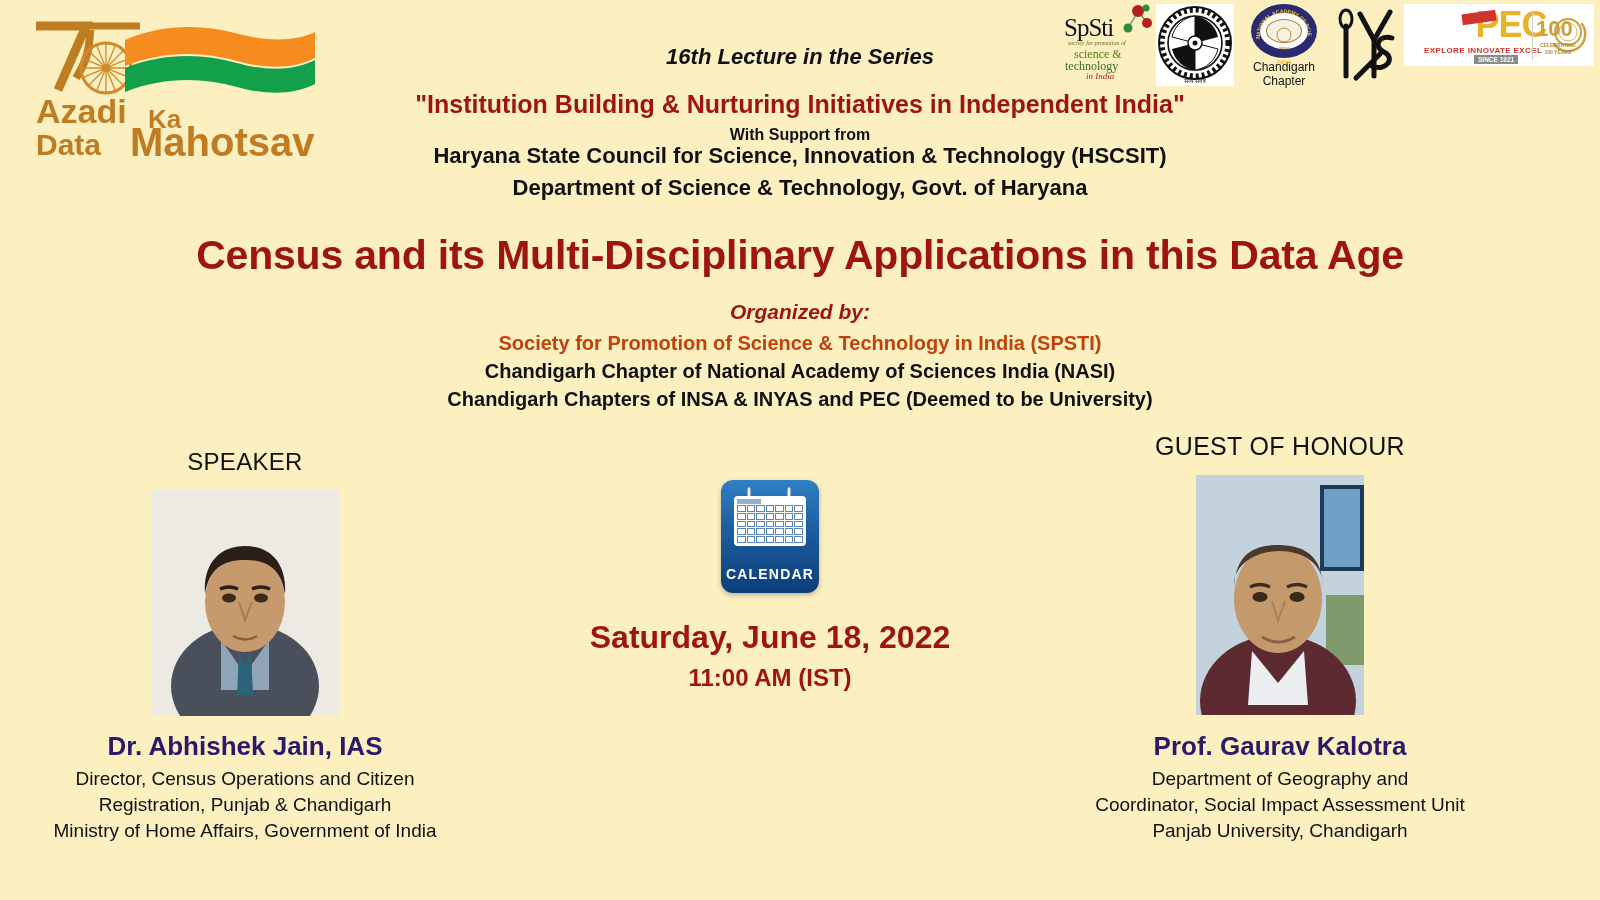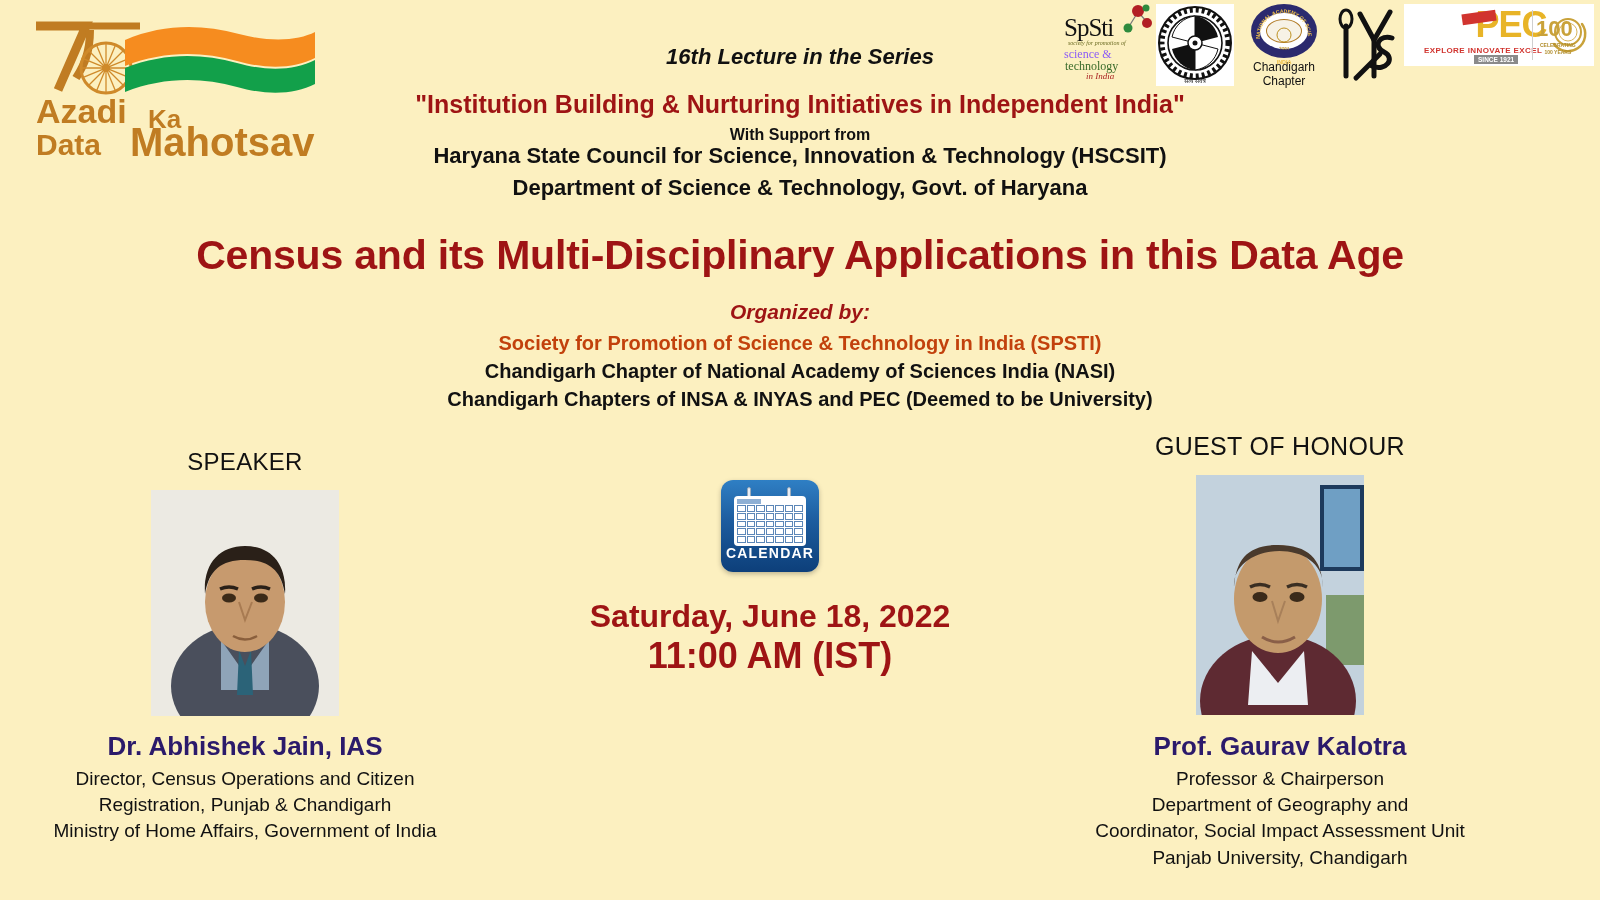--- a/index.html
+++ b/index.html
@@ -21,21 +21,21 @@
   .az-amrit { left:18px; top:120px; font-size:30px; }
   .az-mahotsav { left:112px; top:112px; font-size:40px; }
 
   
   #logo-strip { position:absolute; right:6px; top:4px; height:84px; display:flex; align-items:flex-start; gap:4px; }
   .logo-box { display:flex; flex-direction:column; align-items:center; }
 
   .spsti { width:92px; height:78px; position:relative; }
   .spsti .word { position:absolute; left:4px; top:10px; font-family:"Liberation Serif", serif; font-size:25px; color:#111; font-weight:400; letter-spacing:-1px;}
   .spsti .sub1 { position:absolute; left:8px; top:36px; font-family:"Liberation Serif", serif; font-size:6px; color:#6b6b22; font-style:italic; }
-  .spsti .sub2 { position:absolute; left:4px; top:43px; font-family:"Liberation Serif", serif; font-size:12px; color:#8b5cf6; }
+  .spsti .sub2 { position:absolute; left:14px; top:43px; font-family:"Liberation Serif", serif; font-size:12px; color:#4d7c0f; }
   .spsti .sub3 { position:absolute; left:5px; top:55px; font-family:"Liberation Serif", serif; font-size:12px; color:#3a6b2a; }
   .spsti .sub4 { position:absolute; left:26px; top:67px; font-family:"Liberation Serif", serif; font-size:9px; color:#a81f1f; font-style:italic; }
 
   .hscsit { width:78px; height:82px; background:#fff; position:relative; overflow:hidden; }
   .nasi { width:92px; height:84px; position:relative; }
   .nasi .seal { width:66px; height:66px; margin:0 auto; border-radius:50%; background:#2b2a6e; position:relative; }
   .nasi .seal .inner { position:absolute; inset:9px; border-radius:50%; background:#fff; }
   .nasi .seal .inner2 { position:absolute; inset:15px; border-radius:50%; border:1.5px solid #b07a25; background:#f7f2e6; }
   .nasi .cap { font-size:12px; font-weight:normal; text-align:center; margin-top:2px; color:#111; }
 
@@ -77,34 +77,34 @@
   #speaker-photo { width:188px; height:226px; }
   #guest-photo { width:168px; height:240px; }
 
   .person-name { font-size:26px; font-weight:bold; color:#2b1a6b; margin-top:15px; }
   #guest-col .person-name { margin-top:16px; font-size:26px; }
   .person-affil { font-size:19px; color:#111; line-height:1.38; margin-top:4px; }
 
   
   #date-block { position:absolute; left:560px; top:480px; width:420px; text-align:center; }
   #calendar-icon {
-    width:98px; height:92px; margin:0 auto; border-radius:12px;
+    width:98px; height:113px; margin:0 auto; border-radius:12px;
     background:linear-gradient(180deg,#2f7fc4 0%,#1d5c9e 45%,#0d3f7a 100%);
     position:relative; box-shadow:0 2px 5px rgba(0,0,0,.25);
   }
   #calendar-icon .pad { position:absolute; left:13px; top:16px; right:13px; height:50px; background:#fff; border-radius:4px; }
   #calendar-icon .grid { position:absolute; left:3px; top:9px; right:3px; bottom:3px; display:grid; grid-template-columns:repeat(7,1fr); grid-template-rows:repeat(5,1fr); gap:1px; }
   #calendar-icon .grid span { background:#fff; border:0.8px solid #5c87b8; }
   #calendar-icon .hdrbar { position:absolute; left:3px; top:3px; width:24px; height:5px; background:#8fb0d4; }
   #calendar-icon .ring { position:absolute; top:7px; width:4px; height:13px; background:#e9eef5; border-radius:2px; border:1px solid #9ab; }
   #calendar-icon .ring.l { left:26px; }
   #calendar-icon .ring.r { left:66px; }
   #calendar-icon .cword { position:absolute; left:0; right:0; bottom:11px; text-align:center; color:#fff; font-size:14px; font-weight:bold; letter-spacing:1.2px; }
   #event-date { margin-top:26px; font-size:32px; font-weight:bold; color:#9e1414; }
-  #event-time { font-size:36px; font-weight:bold; color:#9e1414; }
+  #event-time { margin-top:8px; font-size:24px; font-weight:bold; color:#9e1414; }
 </style>
 </head>
 <body>
 
 <div id="azadi-logo">
   <svg class="seventyfive" viewBox="0 0 130 80">
     <path d="M8 10 H58 L30 74" stroke="#c07c22" stroke-width="9" fill="none"></path>
     <path d="M36 10 H112" stroke="#c07c22" stroke-width="7" fill="none"></path>
     <path d="M62 14 C62 40 54 52 48 62" stroke="#c07c22" stroke-width="8" fill="none"></path>
   </svg>
@@ -271,21 +271,20 @@
       <ellipse cx="64" cy="122" rx="7.5" ry="5" fill="#3a2a1a"></ellipse>
       <ellipse cx="101" cy="122" rx="7.5" ry="5" fill="#3a2a1a"></ellipse>
       <path d="M54 112 Q64 107 74 112" stroke="#3a2e22" stroke-width="3.5" fill="none"></path>
       <path d="M91 112 Q101 107 111 112" stroke="#3a2e22" stroke-width="3.5" fill="none"></path>
       <path d="M76 126 L82 146 L89 126" stroke="#a8805a" stroke-width="2" fill="none"></path>
       <path d="M66 162 Q82 172 99 162" stroke="#8a5f48" stroke-width="3" fill="none"></path>
     </svg>
   </div>
   <div class="person-name">Prof. Gaurav Kalotra</div>
   <div class="person-affil">
-    <div>Professor &amp; Chairperson</div>
     <div>Department of Geography and</div>
     <div>Coordinator, Social Impact Assessment Unit</div>
     <div>Panjab University, Chandigarh</div>
   </div>
 </div>
 
 <div id="date-block">
   <div id="calendar-icon">
     <div class="ring l"></div>
     <div class="ring r"></div>

